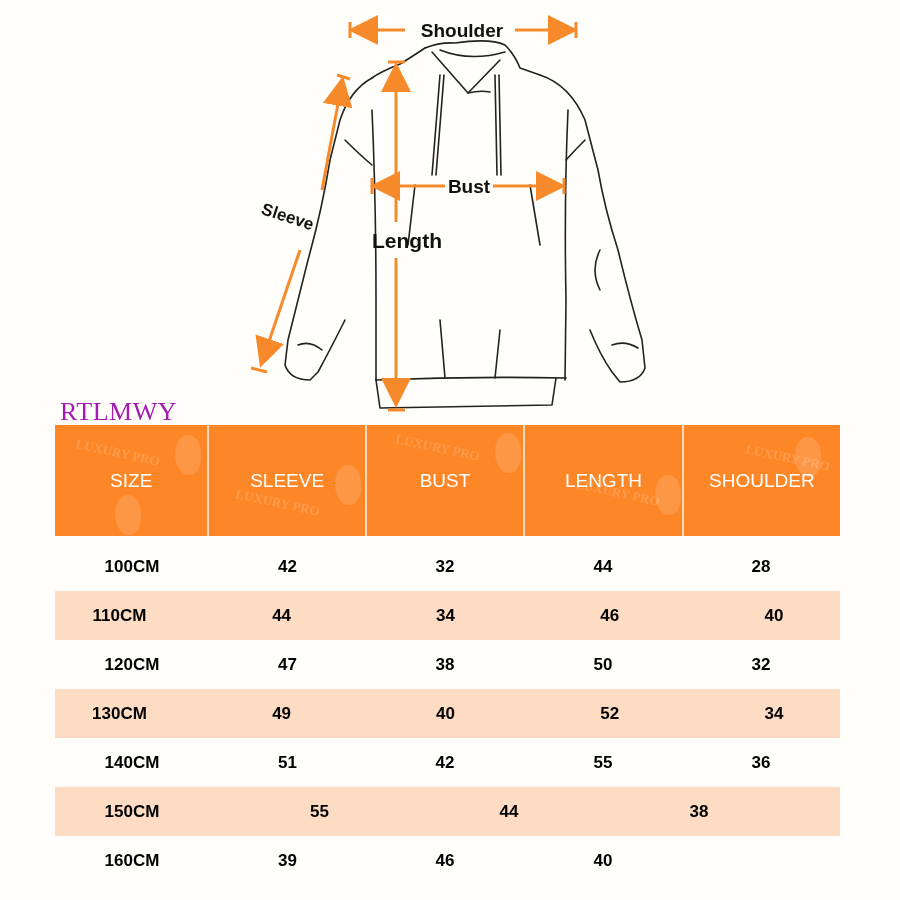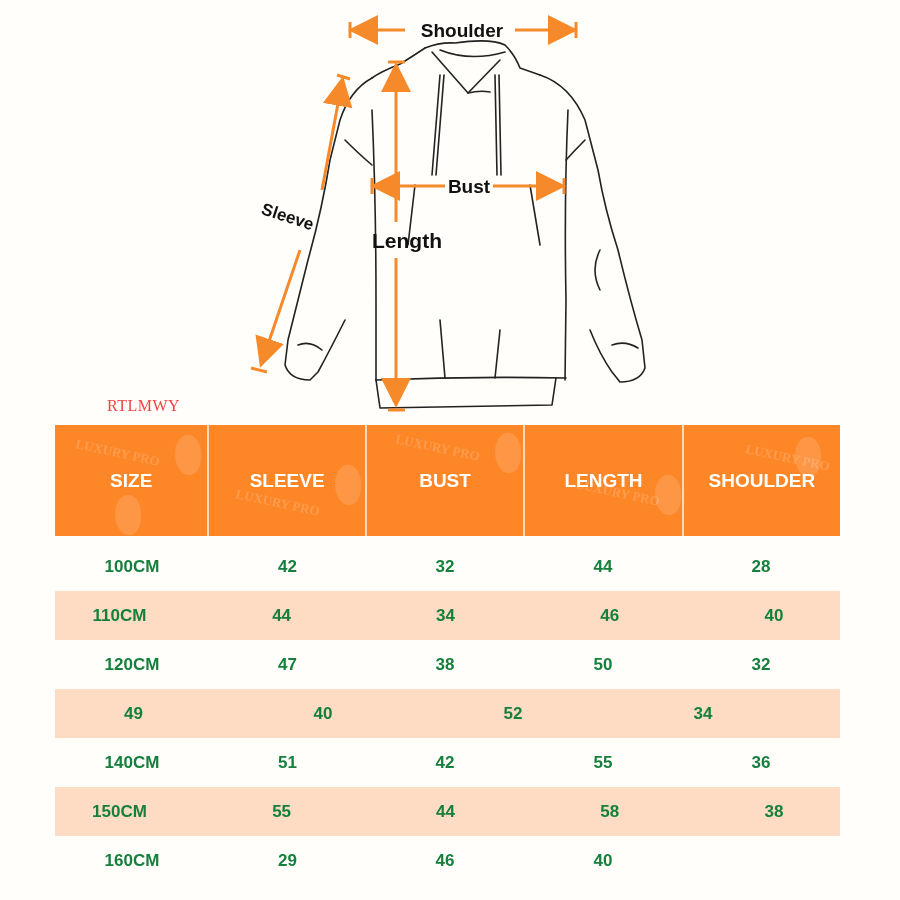--- a/index.html
+++ b/index.html
@@ -1,27 +1,27 @@
 <!DOCTYPE html>
 <html><head>
 <meta charset="utf-8">
 <style>
   html, body { margin:0; padding:0; }
   body { width:900px; height:900px; background:#fffefb; position:relative; overflow:hidden; font-family:"Liberation Sans", sans-serif; }
   #diagram { position:absolute; left:0; top:0; width:900px; height:420px; }
-  .brand { position:absolute; left:60px; top:397px; font-family:"Liberation Serif", serif; font-size:16px; color:#ef4444; letter-spacing:0.5px;margin-left:47px; }
+  .brand { position:absolute; left:60px; top:397px; font-family:"Liberation Serif", serif; font-size:26px; color:#a21caf; letter-spacing:0.5px; }
   .table { position:absolute; left:55px; top:425px; width:785px; }
   .hdr { display:flex; height:111px; background:#fd8627; position:relative; overflow:hidden; }
-  .hdr .cell { color:#fff; font-weight:bold; font-size:19px; display:flex; align-items:center; justify-content:center; border-right:2px solid #ffd9b8; position:relative; z-index:1; }
+  .hdr .cell { color:#fff; font-weight:normal; font-size:19px; display:flex; align-items:center; justify-content:center; border-right:2px solid #ffd9b8; position:relative; z-index:1; }
   .hdr .cell:last-child { border-right:none; }
   .wm { position:absolute; color:rgba(255,255,255,0.18); font-family:"Liberation Serif", serif; font-size:13px; font-weight:bold; transform:rotate(12deg); z-index:0; }
   .blob { position:absolute; width:26px; height:40px; border-radius:50% 50% 45% 55%; background:rgba(255,255,255,0.14); z-index:0; }
   .row { display:flex; height:49px; }
   .row.alt { background:#fddcc3;gap:32px; }
-  .row .cell { color:#15803d; font-weight:bold; font-size:17px; display:flex; align-items:center; justify-content:center; }
+  .row .cell { color:#000000; font-weight:bold; font-size:17px; display:flex; align-items:center; justify-content:center; }
   .c0 { width:154px; } .c1 { width:157px; } .c2 { width:158px; } .c3 { width:158px; } .c4 { width:158px; }
   .body-rows { margin-top:6px; }
 </style>
 </head>
 <body>
 
 <div id="diagram">
   <svg width="900" height="420" viewBox="0 0 900 420" xmlns="http://www.w3.org/2000/svg">
     <defs>
       <marker id="ah" markerWidth="10" markerHeight="10" refX="8" refY="5" orient="auto">
@@ -127,39 +127,39 @@
       <div class="cell c4">40</div>
     </div>
     <div class="row">
       <div class="cell c0">120CM</div>
       <div class="cell c1">47</div>
       <div class="cell c2">38</div>
       <div class="cell c3">50</div>
       <div class="cell c4">32</div>
     </div>
     <div class="row alt">
+      <div class="cell c0">130CM</div>
       <div class="cell c1">49</div>
       <div class="cell c2">40</div>
       <div class="cell c3">52</div>
       <div class="cell c4">34</div>
     </div>
     <div class="row">
       <div class="cell c0">140CM</div>
       <div class="cell c1">51</div>
       <div class="cell c2">42</div>
       <div class="cell c3">55</div>
       <div class="cell c4">36</div>
     </div>
     <div class="row alt">
       <div class="cell c0">150CM</div>
       <div class="cell c1">55</div>
       <div class="cell c2">44</div>
-      <div class="cell c3">58</div>
       <div class="cell c4">38</div>
     </div>
     <div class="row">
       <div class="cell c0">160CM</div>
-      <div class="cell c1">29</div>
+      <div class="cell c1">39</div>
       <div class="cell c2">46</div>
       <div class="cell c4">40</div>
     </div>
   </div>
 </div>
 
 </body></html>

